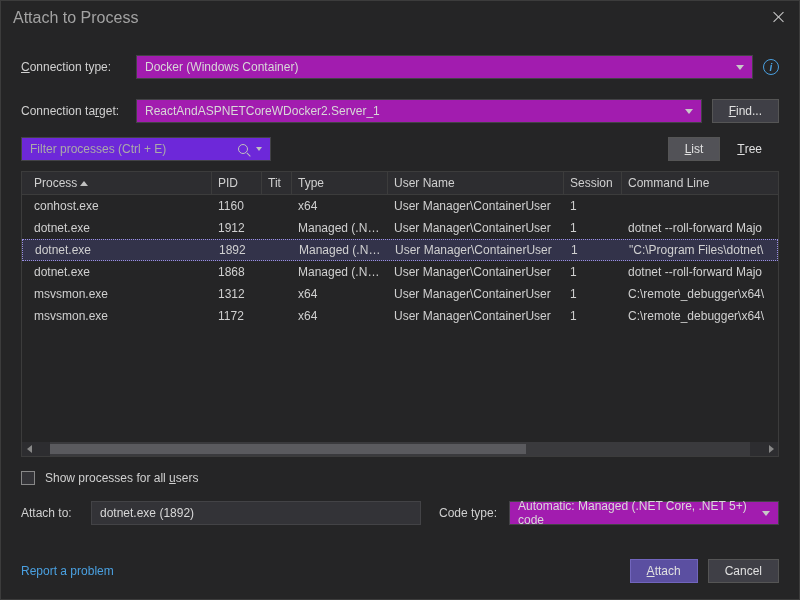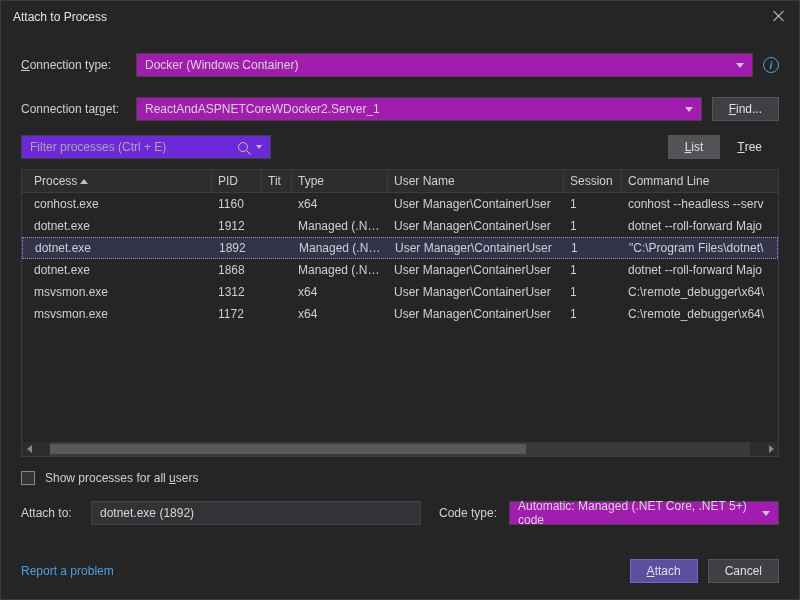--- a/index.html
+++ b/index.html
@@ -1,19 +1,19 @@
 <!DOCTYPE html>
 <html><head>
 <meta charset="utf-8">
 <style>
 * { box-sizing: border-box; margin: 0; padding: 0; font-family: "Segoe UI", Tahoma, sans-serif; }
 body { background: #1f1f22; color: #d0d0d0; font-size: 12px; width: 800px; height: 600px; overflow: hidden; }
 .dialog { width: 800px; height: 600px; display: flex; flex-direction: column; background: #252526; border: 1px solid #3c3c3c; }
 .titlebar { display: flex; align-items: center; justify-content: space-between; padding: 8px 12px; }
-.titlebar h1 { font-size: 12px; font-weight: 400; color: #e5e5e5; }
+.titlebar h1 { font-size: 16px; font-weight: 400; color: #a3a3a3; }
 .close { width: 16px; height: 16px; position: relative; cursor: pointer; }
 .close::before, .close::after { content: ""; position: absolute; left: 7px; top: 0; width: 1px; height: 14px; background: #c8c8c8; }
 .close::before { transform: rotate(45deg); }
 .close::after { transform: rotate(-45deg); }
 .body { padding: 0 20px 16px 20px; display: flex; flex-direction: column; flex: 1; min-height: 0; }
 .row { display: flex; align-items: center; gap: 10px; margin-top: 20px; }
 .label { width: 105px; color: #d0d0d0; }
 .label .u { text-decoration: underline; }
 .combo { flex: 1; background: #a21caf; border: 1px solid #434346; height: 24px; display: flex; align-items: center; padding: 0 8px; position: relative; color: #d8d8d8; }
 .combo .chev { margin-left: auto; }
@@ -124,21 +124,20 @@
         <div class="c cmd">Command Line</div>
       </div>
       <div class="gridbody" id="gridbody">
           <div class="gridrow">
             <div class="c proc">conhost.exe</div>
             <div class="c pid">1160</div>
             <div class="c tit"></div>
             <div class="c type">x64</div>
             <div class="c user">User Manager\ContainerUser</div>
             <div class="c sess">1</div>
-            <div class="c cmd">conhost --headless --serv</div>
           </div>
           <div class="gridrow">
             <div class="c proc">dotnet.exe</div>
             <div class="c pid">1912</div>
             <div class="c tit"></div>
             <div class="c type">Managed (.NE...</div>
             <div class="c user">User Manager\ContainerUser</div>
             <div class="c sess">1</div>
             <div class="c cmd">dotnet --roll-forward Majo</div>
           </div>

